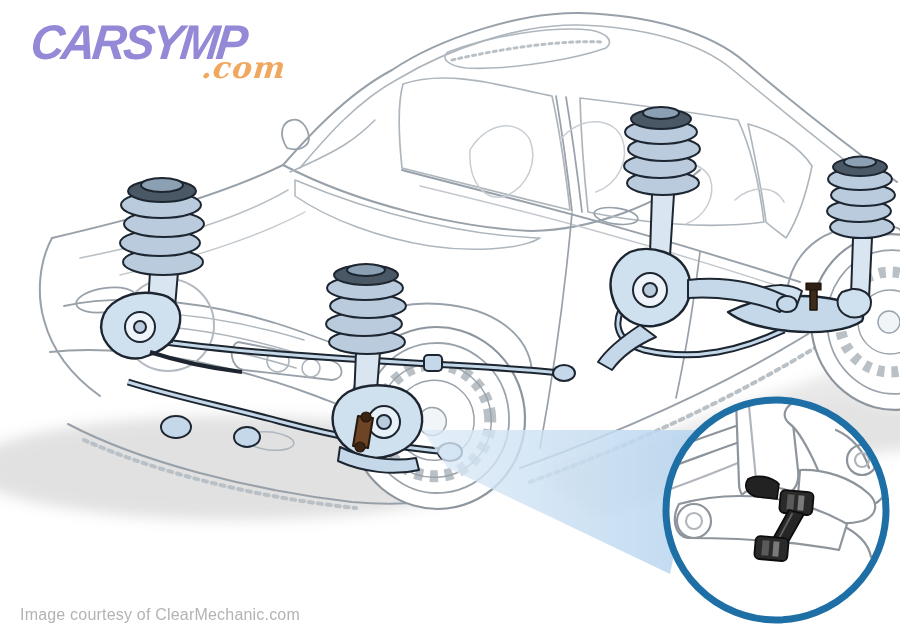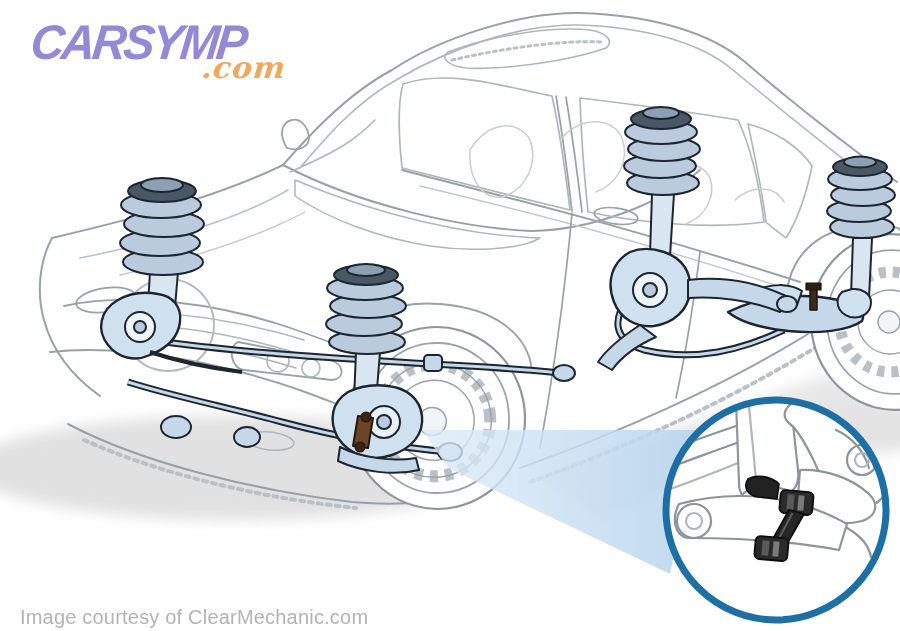--- a/index.html
+++ b/index.html
@@ -23,21 +23,21 @@
   }
   .logo .tld{
     display:block;text-align:right;margin-top:-12px;padding-right:4px;
     font-family:"DejaVu Serif", serif;
     font-style:italic;font-weight:bold;
     font-size:30px;letter-spacing:1px;
     color:#f0a75e;
   }
   .caption{
     position:absolute;left:20px;top:606px;
-    font-size:20px;color:#b3b3b3;letter-spacing:.2px;
+    font-size:16px;color:#b3b3b3;letter-spacing:.2px;
   }
 </style>
 </head>
 <body>
 
 <div class="stage">
 
 <svg width="900" height="631" viewBox="0 0 900 631">
   <defs>
     <linearGradient id="beamGrad" x1="0" y1="0" x2="1" y2="0">

